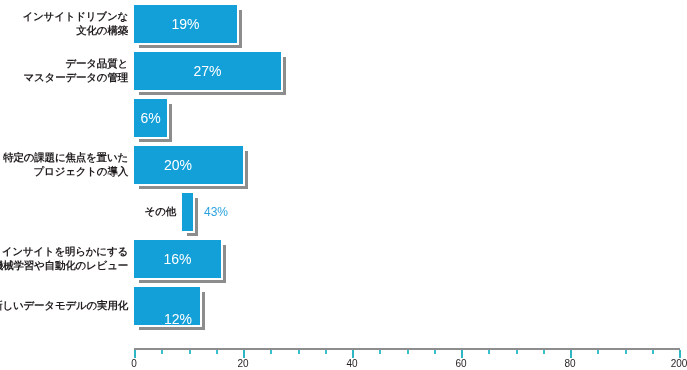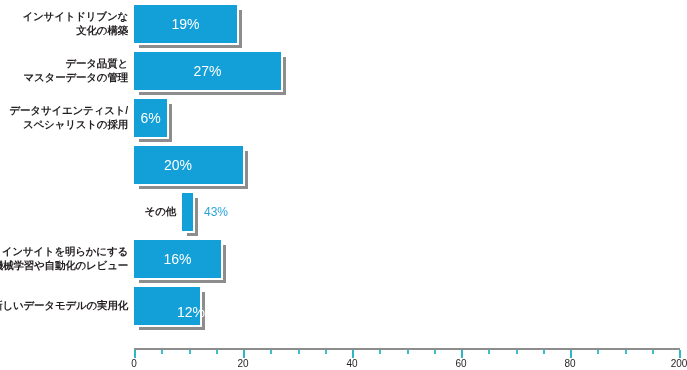--- a/index.html
+++ b/index.html
@@ -148,30 +148,30 @@
         <div class="cat-label">
           <span>データ品質と</span>
           <span>マスターデータの管理</span>
         </div>
         <div class="bar-shadow" style="left: 139px; top: 9.5px; width: 147px; height: 38px;"></div>
         <div class="bar-gap" style="left: 134px; top: 4.5px; width: 149px; height: 40px;"></div>
         <div class="bar-fill" style="left: 134px; top: 4.5px; width: 147px; height: 38px; background: rgb(19, 159, 216);"></div>
         <div class="bar-value-in" style="left: 134px; top: 4.5px; width: 147px; height: 38px;">27%</div>
       </div>
       <div class="bar-row" style="top: 94px;">
-        <div class="cat-label">
-          <span>データサイエンティスト/</span>
-          <span>スペシャリストの採用</span>
-        </div>
         <div class="bar-shadow" style="left: 139px; top: 9.5px; width: 33px; height: 38px;"></div>
         <div class="bar-gap" style="left: 134px; top: 4.5px; width: 35px; height: 40px;"></div>
         <div class="bar-fill" style="left: 134px; top: 4.5px; width: 33px; height: 38px; background: rgb(19, 159, 216);"></div>
         <div class="bar-value-in" style="left: 134px; top: 4.5px; width: 33px; height: 38px;">6%</div>
       </div>
       <div class="bar-row" style="top: 141px;">
+        <div class="cat-label">
+          <span>特定の課題に焦点を置いた</span>
+          <span>プロジェクトの導入</span>
+        </div>
         <div class="bar-shadow" style="left: 139px; top: 9.5px; width: 109px; height: 38px;"></div>
         <div class="bar-gap" style="left: 134px; top: 4.5px; width: 111px; height: 40px;"></div>
         <div class="bar-fill" style="left: 134px; top: 4.5px; width: 109px; height: 38px; background: rgb(19, 159, 216);"></div>
         <div class="bar-value-in" style="left: 134px; top: 4.5px; width: 88px; height: 38px;">20%</div>
       </div>
       <div class="bar-row" style="top: 188px; margin-left: 48px;">
         <div class="cat-label">
           <span>その他</span>
         </div>
         <div class="bar-shadow" style="left: 139px; top: 9.5px; width: 11px; height: 38px;"></div>
@@ -189,21 +189,21 @@
         <div class="bar-fill" style="left: 134px; top: 4.5px; width: 87px; height: 38px; background: rgb(19, 159, 216);"></div>
         <div class="bar-value-in" style="left: 134px; top: 4.5px; width: 87px; height: 38px;">16%</div>
       </div>
       <div class="bar-row" style="top: 282px;">
         <div class="cat-label">
           <span>新しいデータモデルの実用化</span>
         </div>
         <div class="bar-shadow" style="left: 139px; top: 9.5px; width: 66px; height: 38px;"></div>
         <div class="bar-gap" style="left: 134px; top: 4.5px; width: 68px; height: 40px;"></div>
         <div class="bar-fill" style="left: 134px; top: 4.5px; width: 66px; height: 38px; background: rgb(19, 159, 216);"></div>
-        <div class="bar-value-in" style="left: 134px; top: 11px; width: 88px; height: 38px; padding-left: 13px;">12%</div>
+        <div class="bar-value-in" style="left: 134px; top: 18px; width: 88px; height: 38px;">12%</div>
       </div>
     </div>
 
   <div class="axis">
     <div class="axis-line"></div>
   <div class="tick major" style="left: 134px;"></div>
       <div class="tick minor" style="left: 161.25px;"></div>
       <div class="tick minor" style="left: 188.5px;"></div>
       <div class="tick minor" style="left: 215.75px;"></div>
       <div class="tick major" style="left: 243px;"></div>

